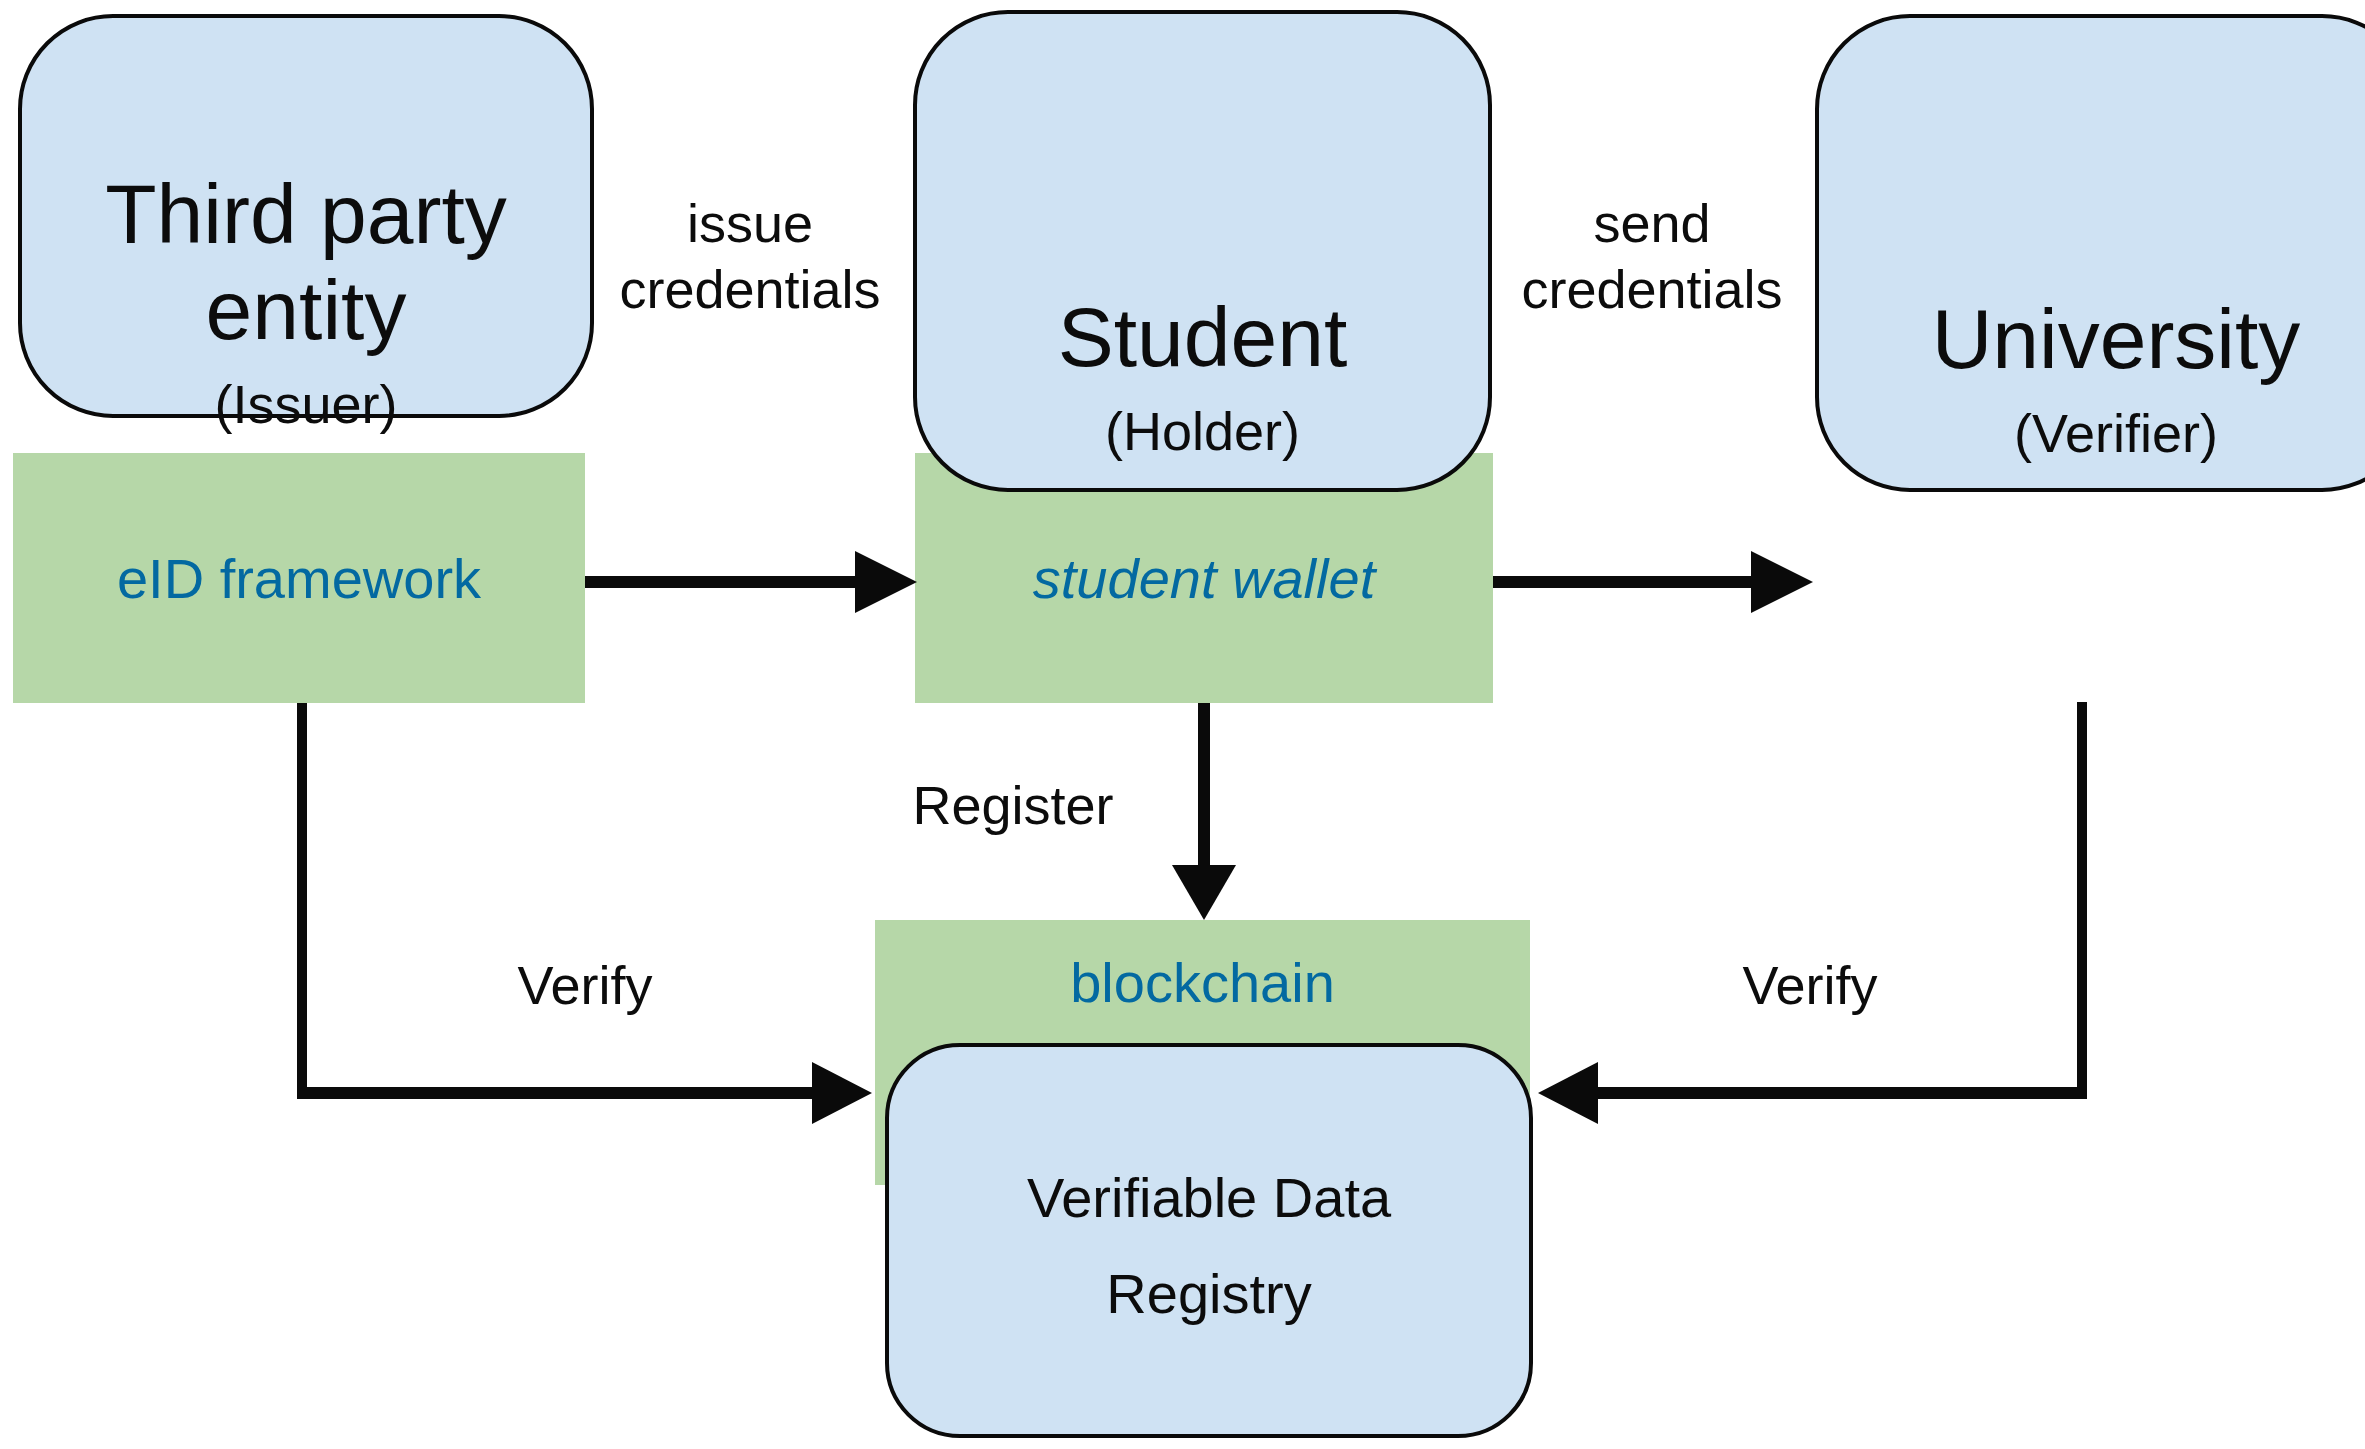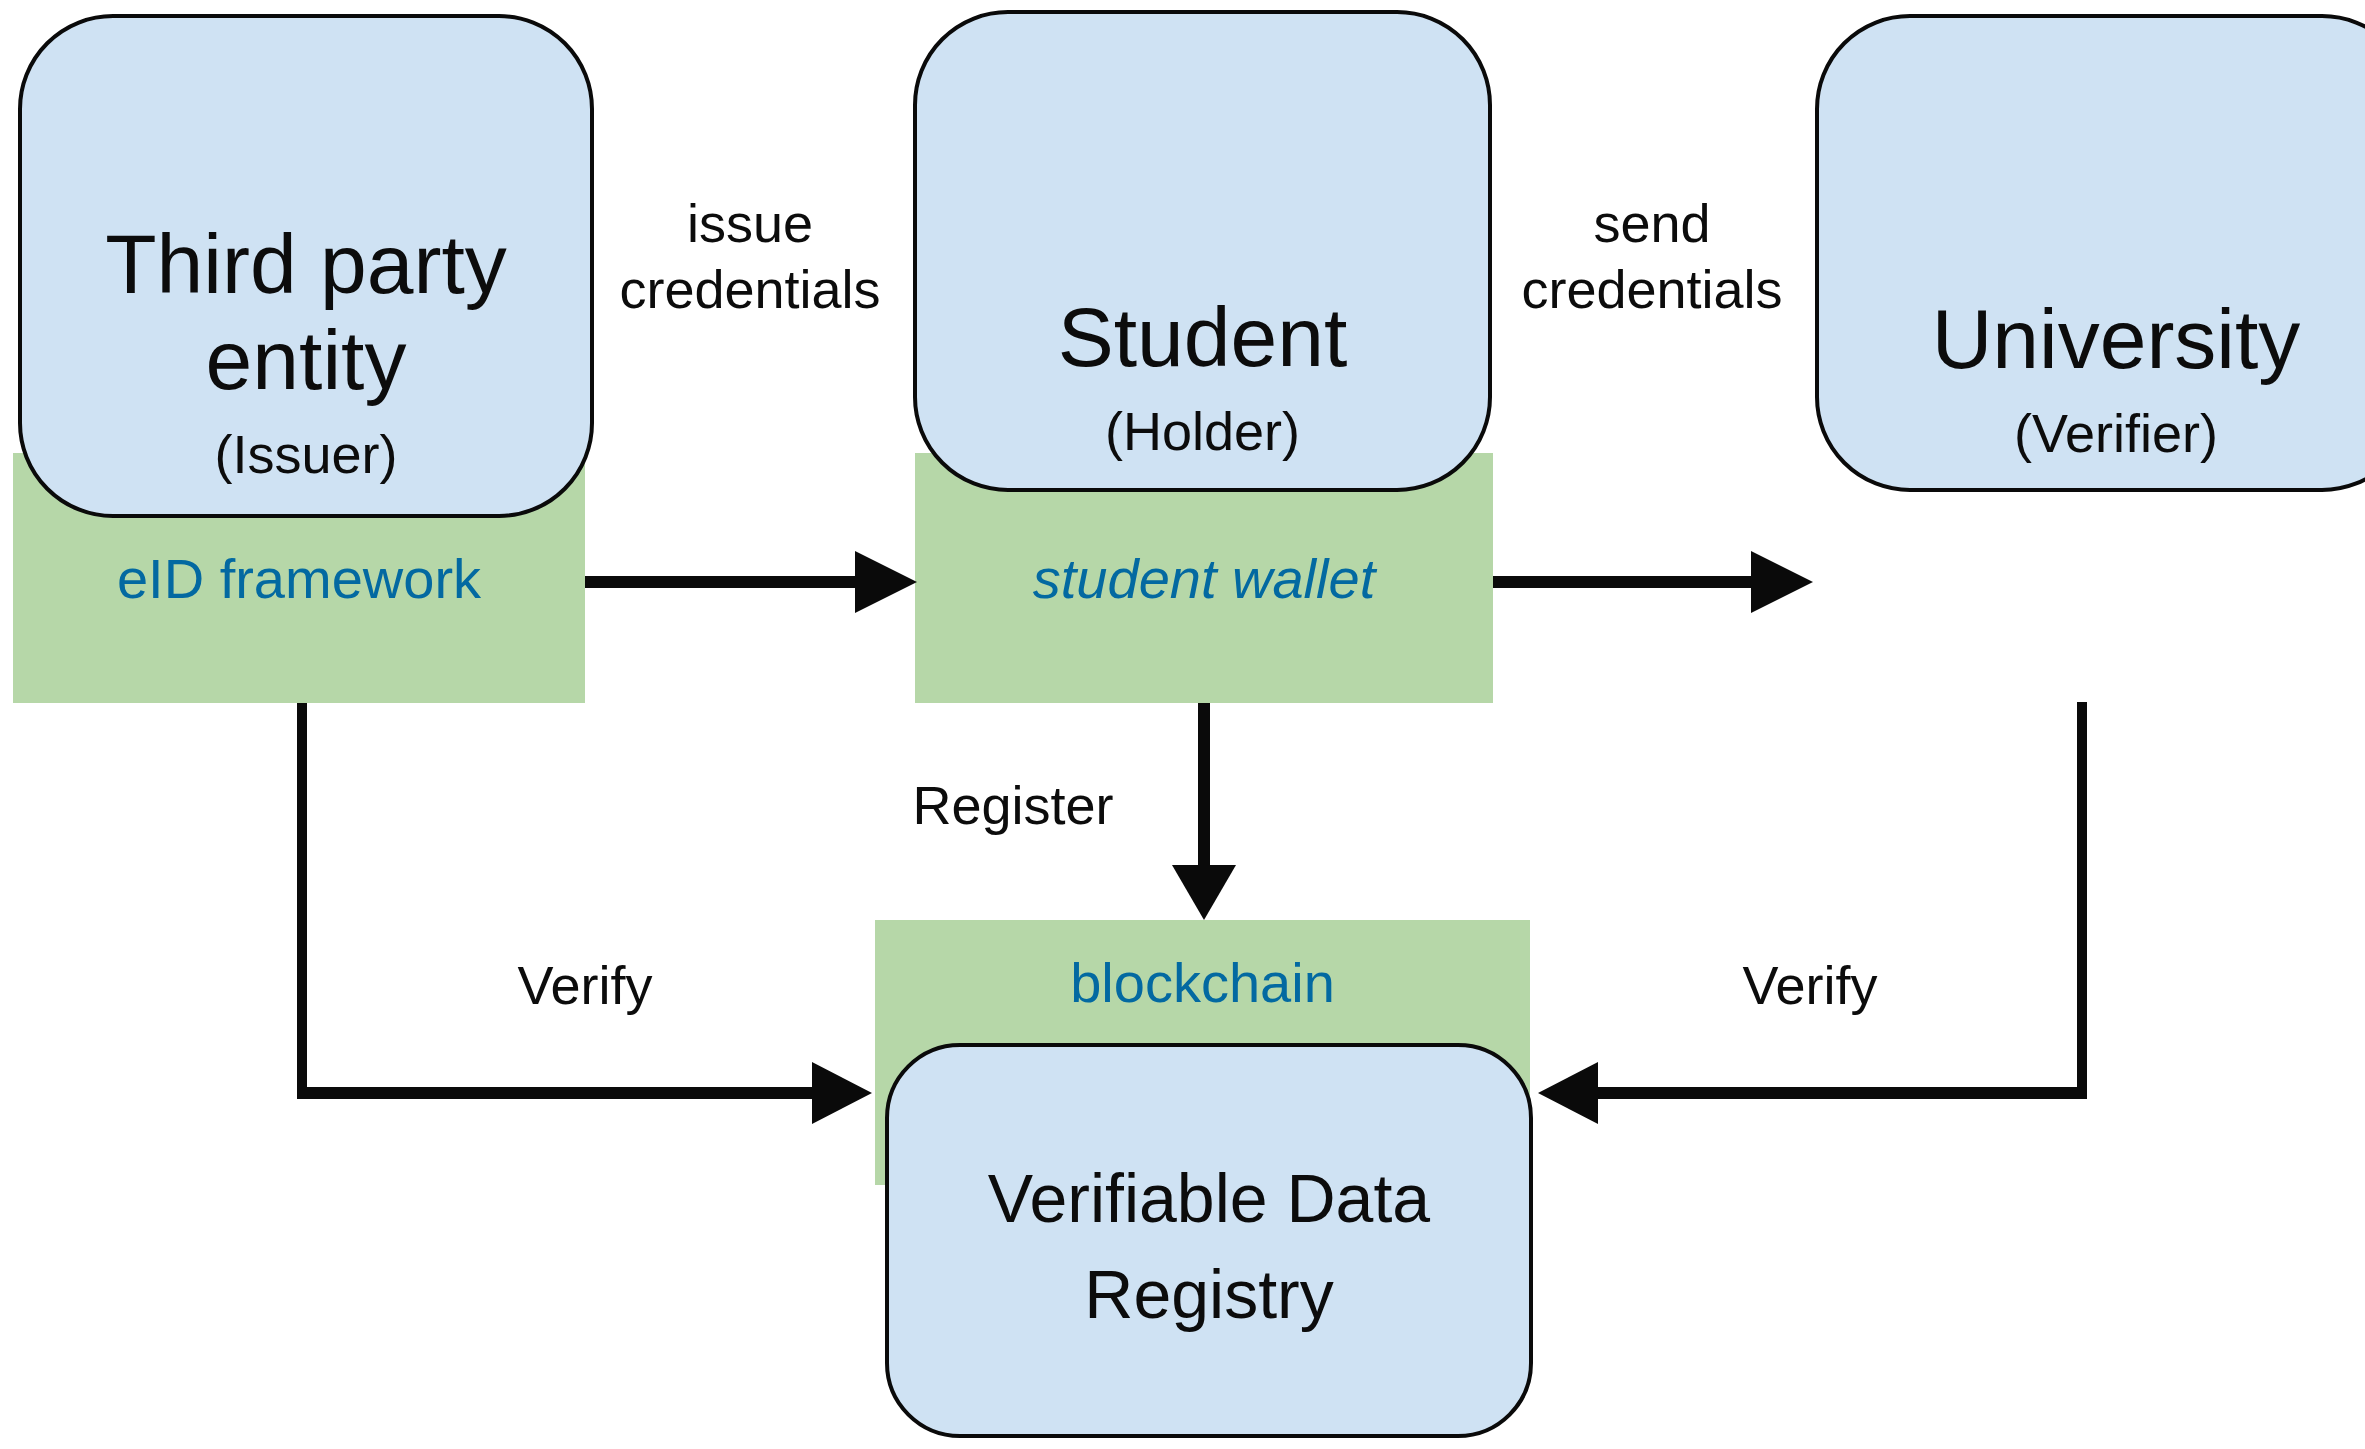--- a/index.html
+++ b/index.html
@@ -26,21 +26,21 @@
   .entity{
     position:absolute;
     background:#cfe2f3;
     border:4px solid #0a0a0a;
     border-radius:95px;
     z-index:2;
     display:flex;flex-direction:column;align-items:center;justify-content:center;
     text-align:center;
     box-sizing:border-box;
   }
-  #entity-issuer{left:18px;top:14px;width:576px;height:504px;padding-top:170px;}
+  #entity-issuer{left:18px;top:14px;width:576px;height:404px;padding-top:170px;}
   #entity-holder{left:913px;top:10px;width:579px;height:482px;padding-top:250px;}
   #entity-verifier{left:1815px;top:14px;width:602px;height:478px;padding-top:250px;}
   .entity .title{font-size:84px;line-height:96px;}
   .entity .subtitle{font-size:54px;line-height:64px;margin-top:14px;}
   
   .edge-label{
     position:absolute;
     font-size:54px;line-height:66px;
     text-align:center;
     z-index:3;
@@ -81,21 +81,21 @@
     left:885px;top:1043px;width:648px;height:395px;
     background:#cfe2f3;
     border:4px solid #0a0a0a;
     border-radius:75px;
     z-index:2;
     display:flex;align-items:center;justify-content:center;
     text-align:center;
     box-sizing:border-box;
     padding-top:10px;
   }
-  #registry-box .title{font-size:68px;line-height:96px;width:580px;}
+  #registry-box .title{font-size:56px;line-height:96px;width:580px;}
 </style>
 </head>
 <body>
 
 <div class="stage">
 
   <div class="platform" id="platform-eid">
     <span>eID framework</span>
   </div>
   <div class="platform" id="platform-wallet">

